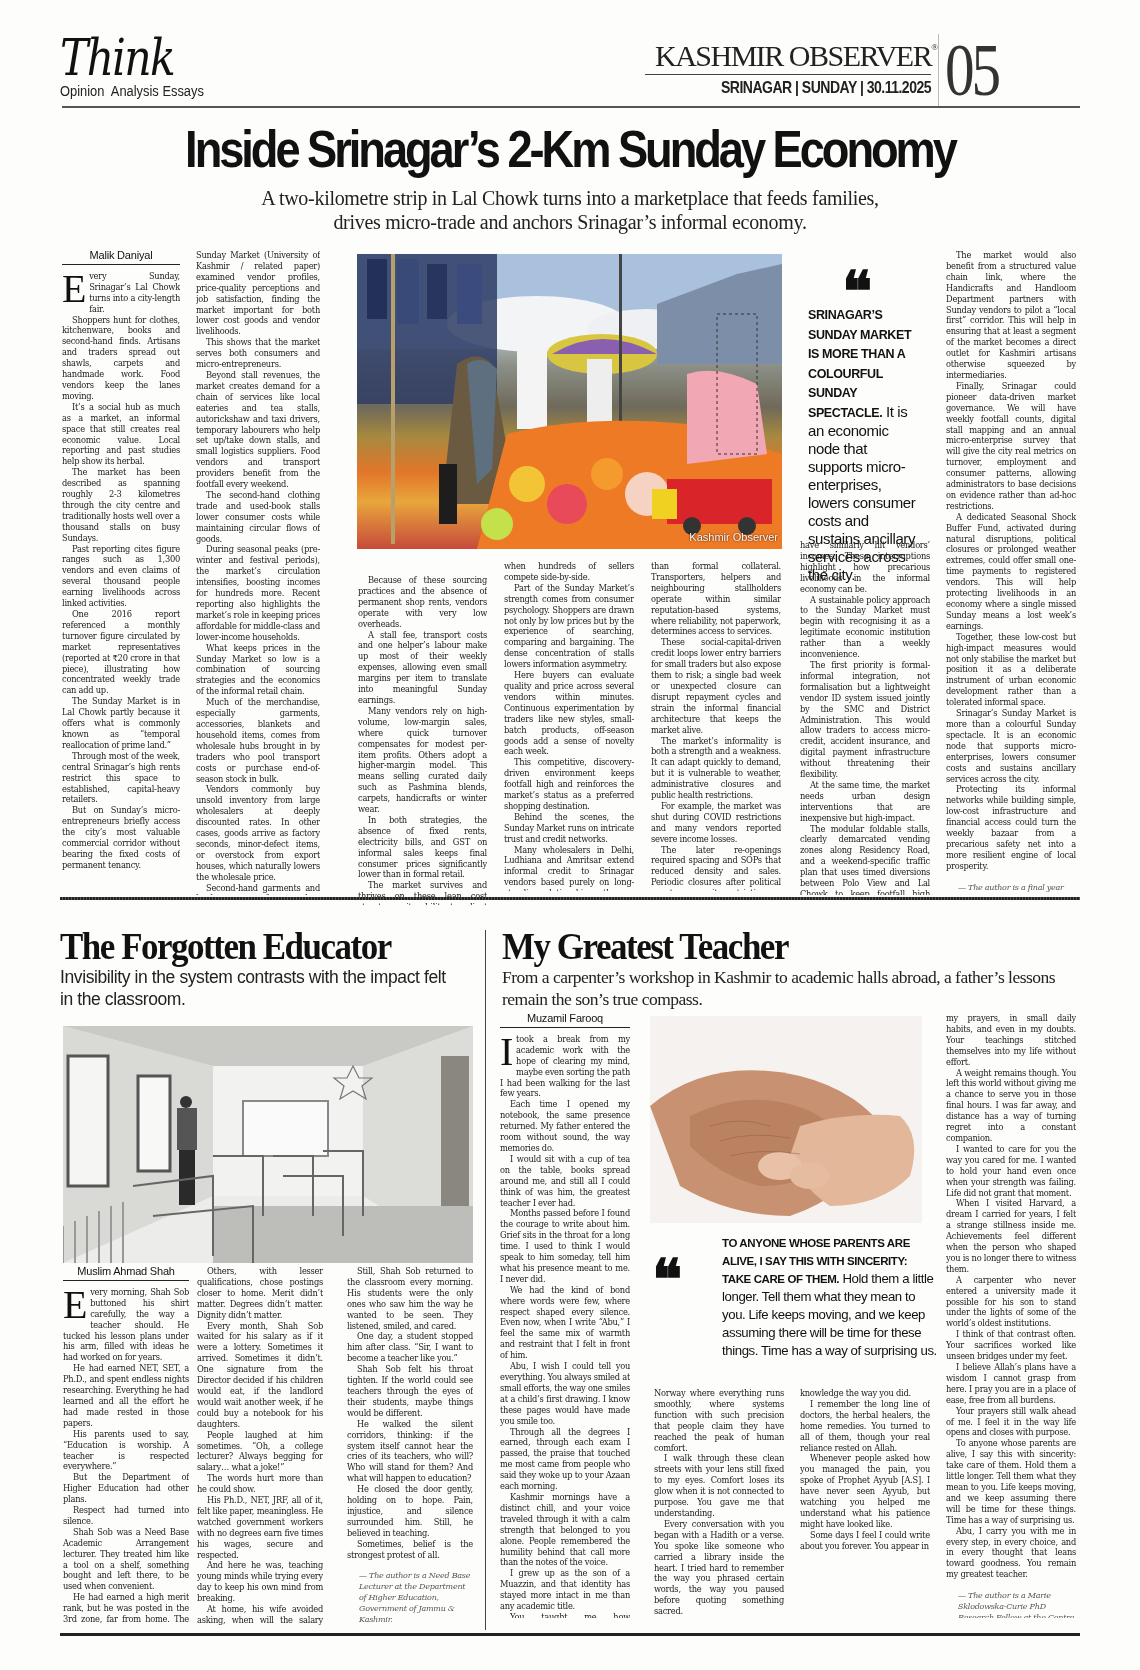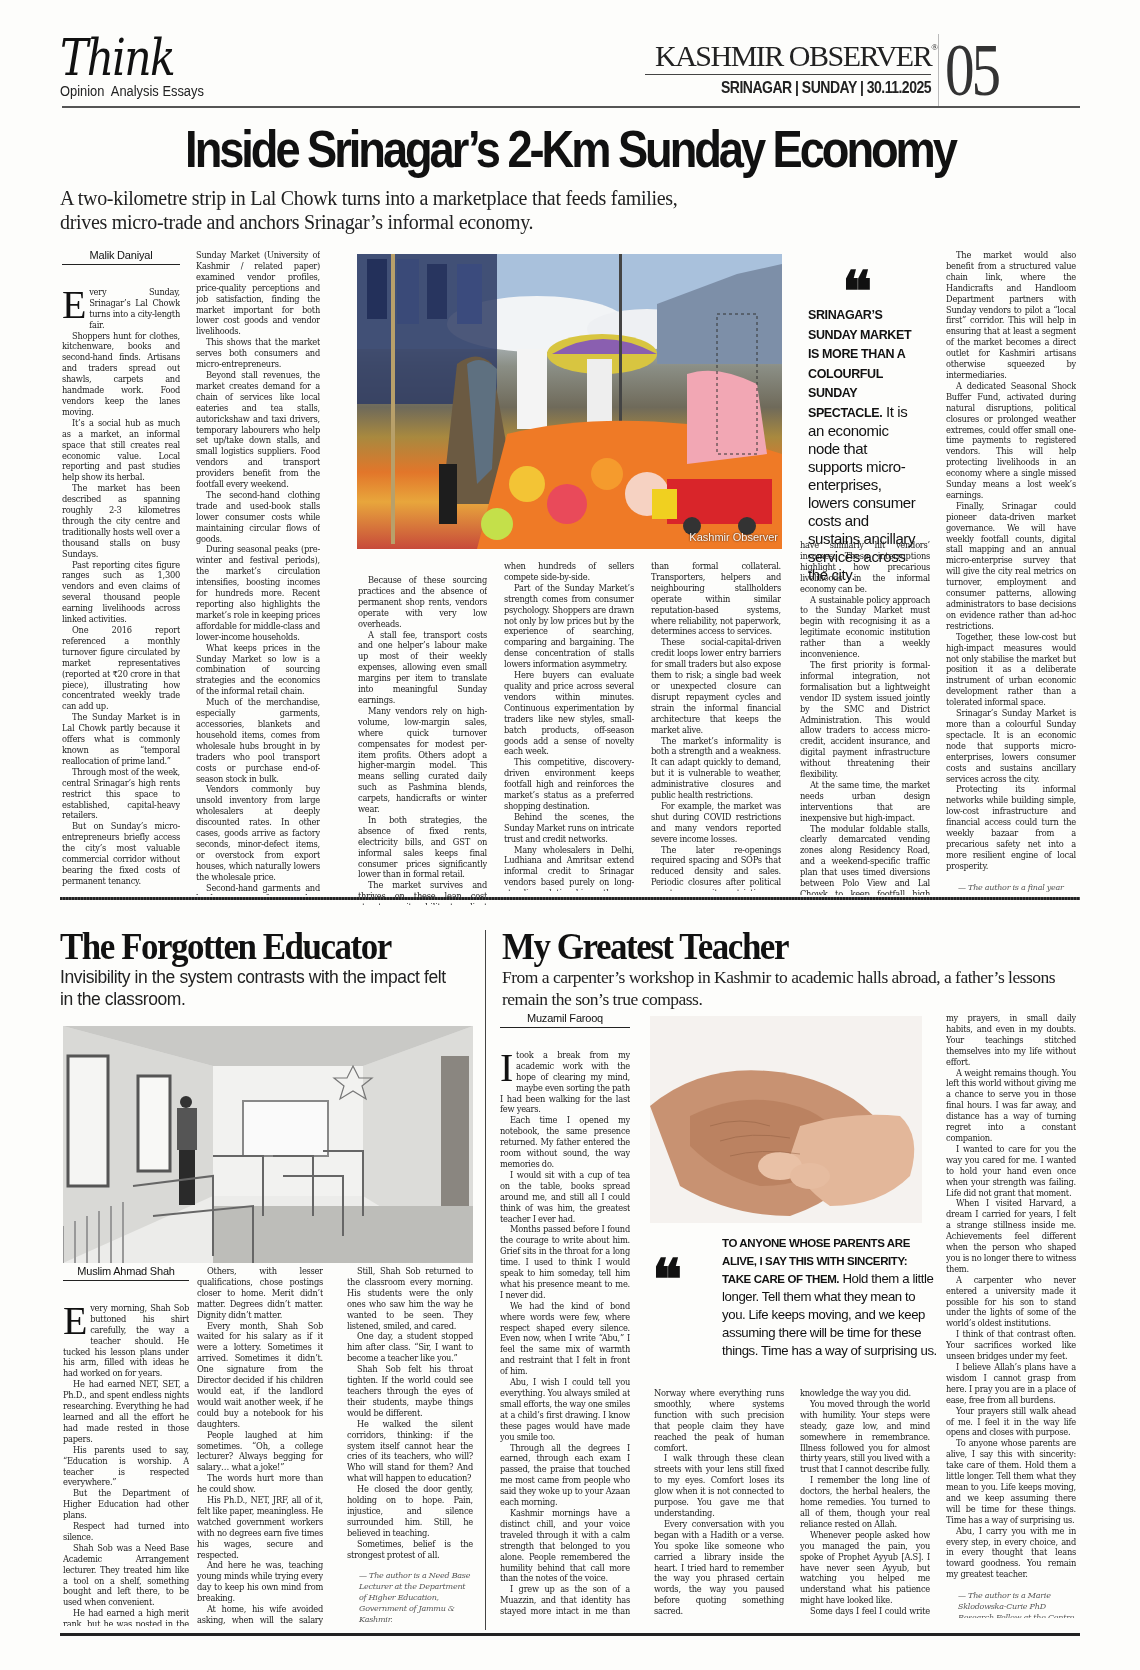--- a/index.html
+++ b/index.html
@@ -3,21 +3,21 @@
 <meta charset="utf-8">
 <style>
 *{box-sizing:border-box;margin:0;padding:0}
 html,body{width:1140px;height:1670px;background:#fdfdfb;overflow:hidden}
 body{position:relative;font-family:"DejaVu Serif",serif;color:#1a1a1a}
 .abs{position:absolute}
 .col{position:absolute;font-family:"DejaVu Serif",serif;font-size:8.3px;line-height:10.9px;text-align:justify;color:#222;overflow:hidden;letter-spacing:-0.25px}
 .col p{text-indent:10px}
 .col p.ni{text-indent:0}
 .dropcap{float:left;font-family:"Liberation Serif",serif;font-size:40px;line-height:32px;margin:2px 3px 0 0;color:#111}
-.byline{font-family:"Liberation Sans",sans-serif;font-size:11px;text-align:center;border-bottom:1px solid #222;padding-bottom:3px;margin-bottom:22px;color:#111;letter-spacing:-0.2px;text-indent:0 !important}
+.byline{font-family:"Liberation Sans",sans-serif;font-size:11px;text-align:center;border-bottom:1px solid #222;padding-bottom:3px;margin-bottom:6px;color:#111;letter-spacing:-0.2px;text-indent:0 !important}
 .credit{font-family:"DejaVu Serif",serif;font-style:italic;font-size:8px;line-height:11px;color:#555;padding-left:12px;margin-top:10px;text-align:left;text-indent:0 !important}
 .hr{position:absolute;height:3px;background:repeating-linear-gradient(90deg,#222 0 2px,#555 2px 3px)}
 .photo{position:absolute;overflow:hidden}
 .pq{font-family:"Liberation Sans",sans-serif;color:#111;letter-spacing:-0.4px}
 .pq b{font-weight:700}
 .quote-mark{font-family:"DejaVu Serif",serif;font-weight:900;color:#111}
 </style>
 </head>
 <body>
 
@@ -27,21 +27,21 @@
 <div class="abs" style="left:655px;top:40px;width:276px;text-align:right;font-family:'Liberation Serif',serif;font-size:30px;line-height:32px;color:#222;letter-spacing:-1.5px;white-space:nowrap">
   <span>KASHMIR OBSERVER</span><sup style="font-size:9px;vertical-align:top;line-height:14px">®</sup>
 </div>
 <div class="abs" style="left:645px;top:74px;width:286px;height:1px;background:#444"></div>
 <div class="abs" style="left:640px;top:78px;width:291px;text-align:right;font-family:'Liberation Sans',sans-serif;font-size:16.5px;font-weight:700;color:#222;white-space:nowrap;letter-spacing:-0.6px;transform:scaleX(0.85);transform-origin:right">SRINAGAR | SUNDAY | 30.11.2025</div>
 <div class="abs" style="left:938px;top:34px;width:1px;height:72px;background:#bbb"></div>
 <div class="abs" style="left:945px;top:30px;font-family:'Liberation Serif',serif;font-size:74px;line-height:80px;color:#333;letter-spacing:-4px;transform:scaleX(0.8);transform-origin:left">05</div>
 <div class="abs" style="left:62px;top:106px;width:1018px;height:2px;background:#555"></div>
 
 <div class="abs" style="left:40px;top:118px;width:1060px;text-align:center;font-family:'Liberation Sans',sans-serif;font-weight:700;font-size:52px;line-height:62px;letter-spacing:-3.5px;color:#111;transform:scaleX(0.87);transform-origin:center;white-space:nowrap">Inside Srinagar’s 2-Km Sunday Economy</div>
-<div class="abs" style="left:60px;top:186px;width:1020px;font-family:'Liberation Serif',serif;font-size:20px;line-height:24px;color:#222;letter-spacing:-0.3px">
+<div class="abs" style="left:60px;top:186px;width:1020px;text-align:center;font-family:'Liberation Serif',serif;font-size:20px;line-height:24px;color:#222;letter-spacing:-0.3px">
   <div>A two-kilometre strip in Lal Chowk turns into a marketplace that feeds families,</div>
   <div>drives micro-trade and anchors Srinagar’s informal economy.</div>
 </div>
 
 <div class="col" style="left:62px;top:250px;width:118px;height:645px">
   <div class="byline">Malik Daniyal</div>
   <p class="ni"><span class="dropcap">E</span><span>very Sunday, Srinagar’s Lal Chowk turns into a city-length fair.</span></p>
   <p>Shoppers hunt for clothes, kitchenware, books and second-hand finds. Artisans and traders spread out shawls, carpets and handmade work. Food vendors keep the lanes moving.</p>
   <p>It’s a social hub as much as a market, an informal space that still creates real economic value. Local reporting and past studies help show its herbal.</p>
   <p>The market has been described as spanning roughly 2-3 kilometres through the city centre and traditionally hosts well over a thousand stalls on busy Sundays.</p>
@@ -131,22 +131,22 @@
 
 <div class="col" style="left:800px;top:540px;width:130px;height:355px">
   <p class="ni">have similarly hit vendors’ incomes. These interruptions highlight how precarious livelihoods in the informal economy can be.</p>
   <p>A sustainable policy approach to the Sunday Market must begin with recognising it as a legitimate economic institution rather than a weekly inconvenience.</p>
   <p>The first priority is formal-informal integration, not formalisation but a lightweight vendor ID system issued jointly by the SMC and District Administration. This would allow traders to access micro-credit, accident insurance, and digital payment infrastructure without threatening their flexibility.</p>
   <p>At the same time, the market needs urban design interventions that are inexpensive but high-impact.</p>
   <p>The modular foldable stalls, clearly demarcated vending zones along Residency Road, and a weekend-specific traffic plan that uses timed diversions between Polo View and Lal Chowk to keep footfall high while reducing congestion.</p>
 </div>
 <div class="col" style="left:946px;top:250px;width:130px;height:645px">
   <p>The market would also benefit from a structured value chain link, where the Handicrafts and Handloom Department partners with Sunday vendors to pilot a “local first” corridor. This will help in ensuring that at least a segment of the market becomes a direct outlet for Kashmiri artisans otherwise squeezed by intermediaries.</p>
+  <p>Finally, Srinagar could pioneer data-driven market governance. We will have weekly footfall counts, digital stall mapping and an annual micro-enterprise survey that will give the city real metrics on turnover, employment and consumer patterns, allowing administrators to base decisions on evidence rather than ad-hoc restrictions.</p>
   <p>A dedicated Seasonal Shock Buffer Fund, activated during natural disruptions, political closures or prolonged weather extremes, could offer small one-time payments to registered vendors. This will help protecting livelihoods in an economy where a single missed Sunday means a lost week’s earnings.</p>
-  <p>Finally, Srinagar could pioneer data-driven market governance. We will have weekly footfall counts, digital stall mapping and an annual micro-enterprise survey that will give the city real metrics on turnover, employment and consumer patterns, allowing administrators to base decisions on evidence rather than ad-hoc restrictions.</p>
   <p>Together, these low-cost but high-impact measures would not only stabilise the market but position it as a deliberate instrument of urban economic development rather than a tolerated informal space.</p>
   <p>Srinagar’s Sunday Market is more than a colourful Sunday spectacle. It is an economic node that supports micro-enterprises, lowers consumer costs and sustains ancillary services across the city.</p>
   <p>Protecting its informal networks while building simple, low-cost infrastructure and financial access could turn the weekly bazaar from a precarious safety net into a more resilient engine of local prosperity.</p>
   <p class="credit">— The author is a final year economics student at Delhi University. He can be reached at mdaniyal.054@gmail.com.</p>
 </div>
 
 <div class="hr" style="left:60px;top:897px;width:1020px"></div>
 
 <div class="abs" style="left:60px;top:924px;font-family:'Liberation Serif',serif;font-weight:700;font-size:38px;line-height:44px;letter-spacing:-1.6px;color:#111;white-space:nowrap;transform:scaleX(0.92);transform-origin:left">The Forgotten Educator</div>
 <div class="abs" style="left:60px;top:966px;width:400px;font-family:Liberation Sans, sans-serif;font-size:17.5px;line-height:22px;color:#222;letter-spacing:-0.4px">Invisibility in the system contrasts with the impact felt in the classroom.</div>
@@ -256,21 +256,20 @@
 </div>
 
 <div class="col" style="left:654px;top:1388px;width:130px;height:230px">
   <p class="ni">Norway where everything runs smoothly, where systems function with such precision that people claim they have reached the peak of human comfort.</p>
   <p>I walk through these clean streets with your lens still fixed to my eyes. Comfort loses its glow when it is not connected to purpose. You gave me that understanding.</p>
   <p>Every conversation with you began with a Hadith or a verse. You spoke like someone who carried a library inside the heart. I tried hard to remember the way you phrased certain words, the way you paused before quoting something sacred.</p>
   <p>I still try to carry that habit forward. In my own small way, I hope to sound grounded in</p>
 </div>
 <div class="col" style="left:800px;top:1388px;width:130px;height:230px">
   <p class="ni">knowledge the way you did.</p>
-  <p>You moved through the world with humility. Your steps were steady, gaze low, and mind somewhere in remembrance. Illness followed you for almost thirty years, still you lived with a trust that I cannot describe fully.</p>
   <p>I remember the long line of doctors, the herbal healers, the home remedies. You turned to all of them, though your real reliance rested on Allah.</p>
   <p>Whenever people asked how you managed the pain, you spoke of Prophet Ayyub [A.S]. I have never seen Ayyub, but watching you helped me understand what his patience might have looked like.</p>
   <p>Some days I feel I could write about you forever. You appear in</p>
 </div>
 <div class="col" style="left:946px;top:1013px;width:130px;height:605px">
   <p class="ni">my prayers, in small daily habits, and even in my doubts. Your teachings stitched themselves into my life without effort.</p>
   <p>A weight remains though. You left this world without giving me a chance to serve you in those final hours. I was far away, and distance has a way of turning regret into a constant companion.</p>
   <p>I wanted to care for you the way you cared for me. I wanted to hold your hand even once when your strength was failing. Life did not grant that moment.</p>
   <p>When I visited Harvard, a dream I carried for years, I felt a strange stillness inside me. Achievements feel different when the person who shaped you is no longer there to witness them.</p>
   <p>A carpenter who never entered a university made it possible for his son to stand under the lights of some of the world’s oldest institutions.</p>

